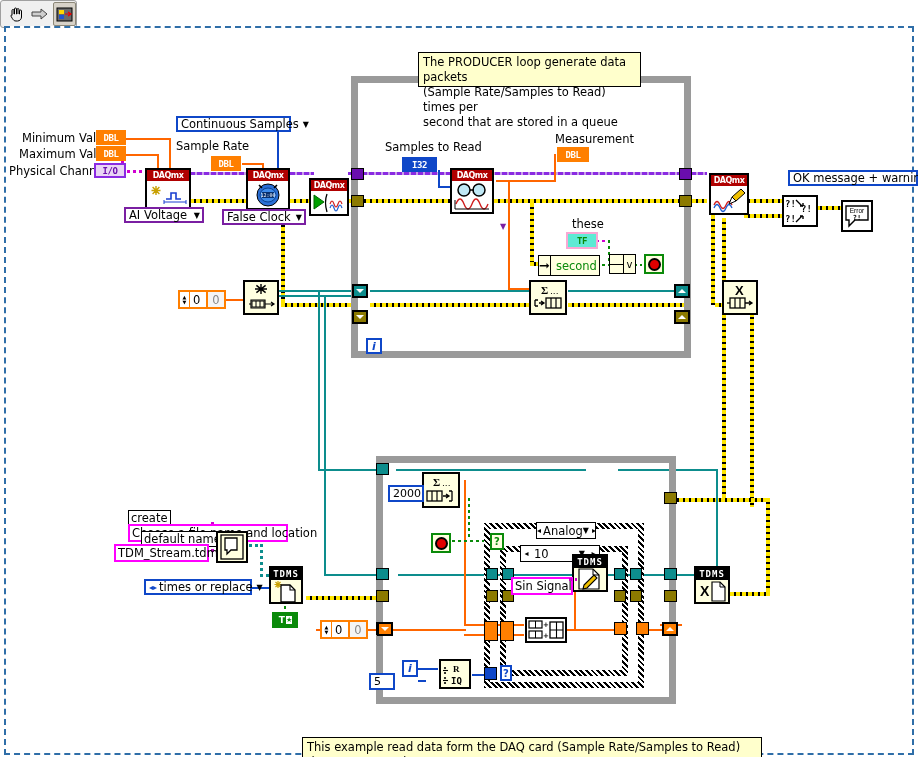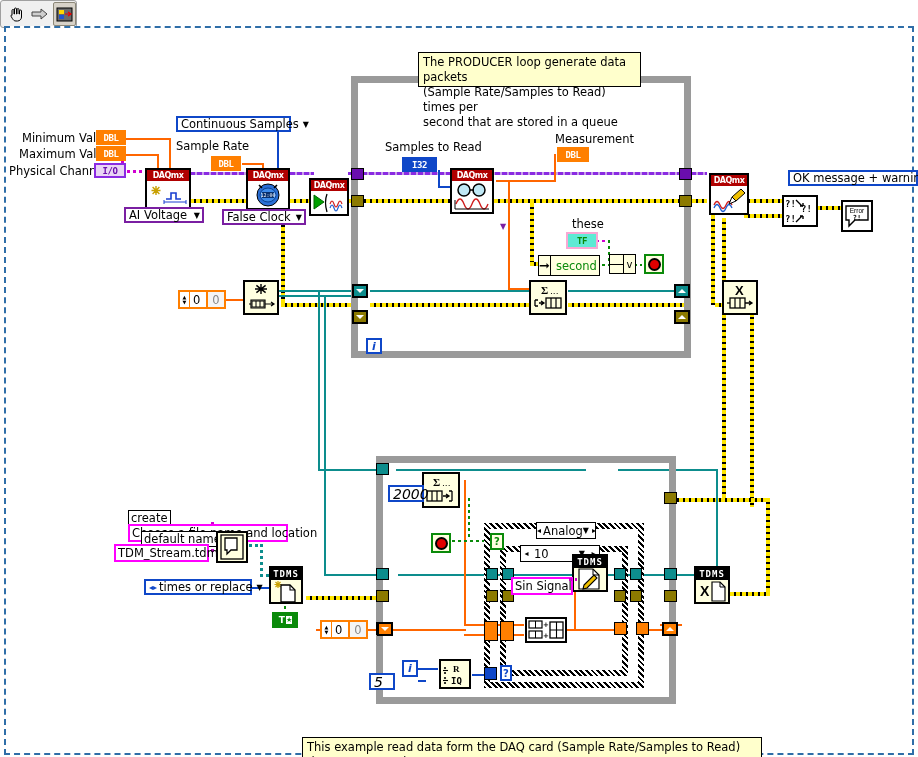--- a/index.html
+++ b/index.html
@@ -109,22 +109,22 @@
   .note{position:absolute;box-sizing:border-box;background:#ffffcc;
         border:1px solid #000;font-size:11.5px;line-height:15px;
         padding:2px 4px;color:#000;white-space:pre-line;}
 
   
   .boxlbl{position:absolute;box-sizing:border-box;background:#fff;
           border:1px solid #000;font-size:11.5px;line-height:14px;
           padding:0 2px;white-space:nowrap;}
   .boxlbl.magenta{border:2px solid #ff00ff;}
   .const-i32{position:absolute;box-sizing:border-box;background:#fff;
-             border:2px solid #0f47c8;font-size:14px;line-height:14px;
-             padding:0 3px;color:#000;white-space:nowrap;font-style:italic;}
+             border:2px solid #0f47c8;font-size:11px;line-height:14px;
+             padding:0 3px;color:#000;white-space:nowrap;}
   .iterbox{position:absolute;box-sizing:border-box;background:#fff;
            border:2px solid #0f47c8;color:#0f47c8;font-size:11px;
            font-weight:bold;display:flex;align-items:center;
            justify-content:center;font-style:italic;}
 
   .numctl{position:absolute;box-sizing:border-box;border:2px solid #ff7f00;
           background:#fff;display:flex;align-items:center;height:19px;
           font-size:11.5px;}
   .numctl .spin{width:9px;height:100%;background:#fff;border-right:1px solid #ff7f00;
                 display:flex;flex-direction:column;align-items:center;

